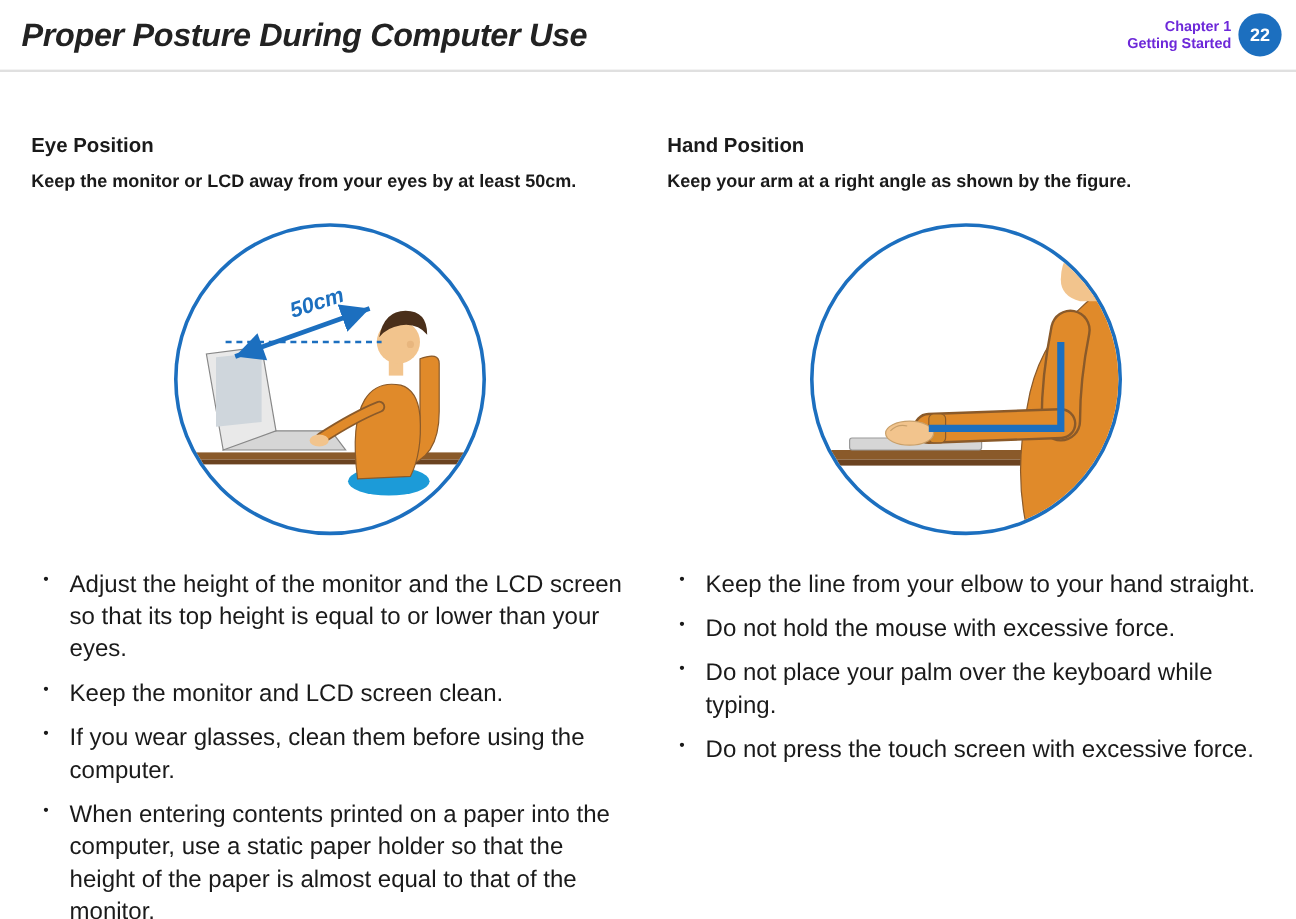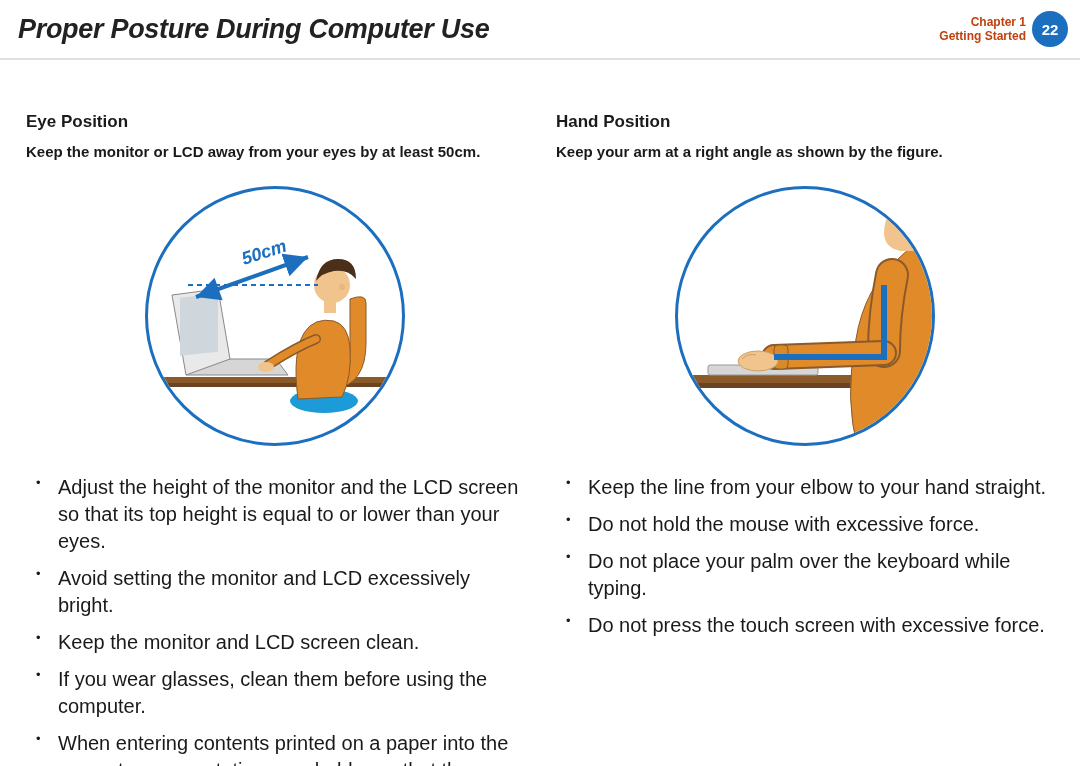--- a/index.html
+++ b/index.html
@@ -1,20 +1,20 @@
 <!DOCTYPE html>
 <html><head>
 <meta charset="utf-8">
 <style>
   * { box-sizing: border-box; margin: 0; padding: 0; }
   html, body { width: 1080px; height: 766px; font-family: "Segoe UI", "Helvetica Neue", Arial, sans-serif; background: #fff; color: #1a1a1a; }
   .header { position: relative; height: 60px; border-bottom: 2px solid #e0e0e0; display: flex; align-items: center; justify-content: space-between; padding: 0 0 0 18px; }
   .title { font-size: 27px; font-weight: 700; font-style: italic; color: #222; letter-spacing: -0.3px; }
   .chapter-block { display: flex; align-items: center; height: 100%; }
-  .chapter-text { text-align: right; font-size: 12px; font-weight: 700; color: #c2410c; line-height: 14px; margin-right: 6px; }
+  .chapter-text { text-align: right; font-size: 12px; font-weight: 700; color: #6d28d9; line-height: 14px; margin-right: 6px; }
   .page-badge { width: 36px; height: 36px; border-radius: 50%; background: #1c6fbf; color: #fff; display: flex; align-items: center; justify-content: center; font-weight: 700; font-size: 15px; margin-right: 12px; }
 
   .body { display: flex; padding: 20px 26px 0 26px; gap: 32px; margin-top: 32px; }
   .col { flex: 1; }
   .sec-heading { font-size: 17px; font-weight: 700; margin-bottom: 10px; }
   .sec-sub { font-size: 15px; font-weight: 700; margin-bottom: 18px; line-height: 1.35; }
 
   .illus-wrap { display: flex; justify-content: center; margin-bottom: 28px; margin-top: 24px; }
   .illus { width: 260px; height: 260px; border: 3px solid #1c6fbf; border-radius: 50%; background: #fff; position: relative; overflow: hidden; }
 
@@ -85,21 +85,20 @@
           </defs>
           <line x1="48" y1="108" x2="160" y2="68" stroke="#1c6fbf" stroke-width="4" marker-end="url(#ah)" marker-start="url(#ah2)"></line>
 
           <text x="96" y="76" transform="rotate(-18 96 76)" font-size="18" font-weight="700" font-style="italic" fill="#1c6fbf"><tspan>50cm</tspan></text>
         </svg>
       </div>
     </div>
 
     <ul class="tips">
       <li>Adjust the height of the monitor and the LCD screen so that its top height is equal to or lower than your eyes.</li>
-      <li>Avoid setting the monitor and LCD excessively bright.</li>
       <li>Keep the monitor and LCD screen clean.</li>
       <li>If you wear glasses, clean them before using the computer.</li>
       <li>When entering contents printed on a paper into the computer, use a static paper holder so that the height of the paper is almost equal to that of the monitor.</li>
     </ul>
   </div>
 
   <div class="col">
     <div class="sec-heading">Hand Position</div>
     <div class="sec-sub">Keep your arm at a right angle as shown by the figure.</div>
 

